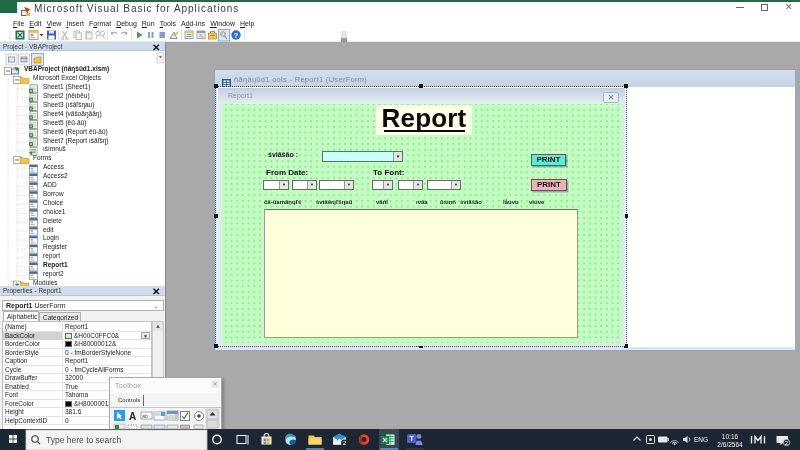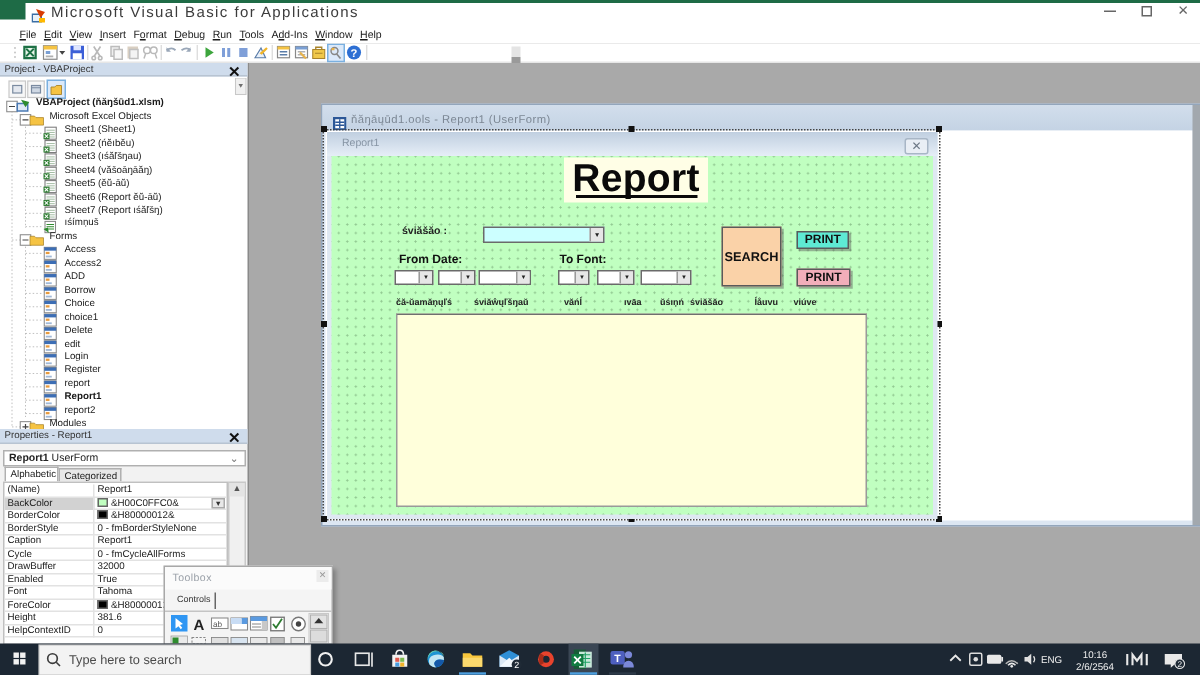--- a/index.html
+++ b/index.html
@@ -461,21 +461,20 @@
     <div class="abs b hdr" style="left:98px;">śviăŵųľšŋaŭ</div>
     <div class="abs b hdr" style="left:158px;">văńĺ</div>
     <div class="abs b hdr" style="left:198px;">ıvāa</div>
     <div class="abs b hdr" style="left:222px;">ŭśıņń</div>
     <div class="abs b hdr" style="left:242px;">śviăšăo</div>
     <div class="abs b hdr" style="left:285px;">ĺåuvu</div>
     <div class="abs b hdr" style="left:311px;">viúve</div>
 
     <div class="abs" style="left:45.5px;top:121px;width:314.5px;height:129px;background:#ffffdb;border:1px solid #9a9a9a;border-top:1.5px solid #6f6f6f;"></div>
 
-    <div class="abs b" style="left:263px;top:63px;width:40px;height:40px;background:#fad2a8;border:1px solid #5a5a5a;box-shadow:1.5px 1.5px 0 rgba(90,90,90,0.45);font-size:8.5px;color:#111;text-align:center;line-height:39px;">SEARCH</div>
     <div class="abs b" style="left:313px;top:65.5px;width:35px;height:12px;background:#5eead4;border:1px solid #5a5a5a;box-shadow:1.5px 1.5px 0 rgba(90,90,90,0.45);font-size:8px;color:#111;text-align:center;line-height:10px;">PRINT</div>
     <div class="abs b" style="left:313px;top:90.5px;width:36px;height:12.5px;background:#f2aeba;border:1px solid #5a5a5a;box-shadow:1.5px 1.5px 0 rgba(90,90,90,0.45);font-size:8px;color:#111;text-align:center;line-height:10.5px;">PRINT</div>
   </div>
 </div>
 
 <div id="toolbox" class="abs" style="left:109px;top:377px;width:113px;height:53px;background:#f4f4f4;border:1px solid #a8a8a8;box-shadow:2px 2px 3px rgba(0,0,0,0.25);">
   <div class="abs" style="left:0;top:0;width:111px;height:15px;background:#fbfbfb;"></div>
   <div class="abs" style="left:5px;top:3.5px;font-size:7px;color:#9aa0a8;letter-spacing:0.3px;">Toolbox</div>
   <div class="abs" style="left:101px;top:2px;width:8px;height:8px;background:#ececec;color:#999;font-size:6px;line-height:8px;text-align:center;">✕</div>
   <div class="abs" style="left:8px;top:19px;font-size:6px;color:#333;">Controls</div>

